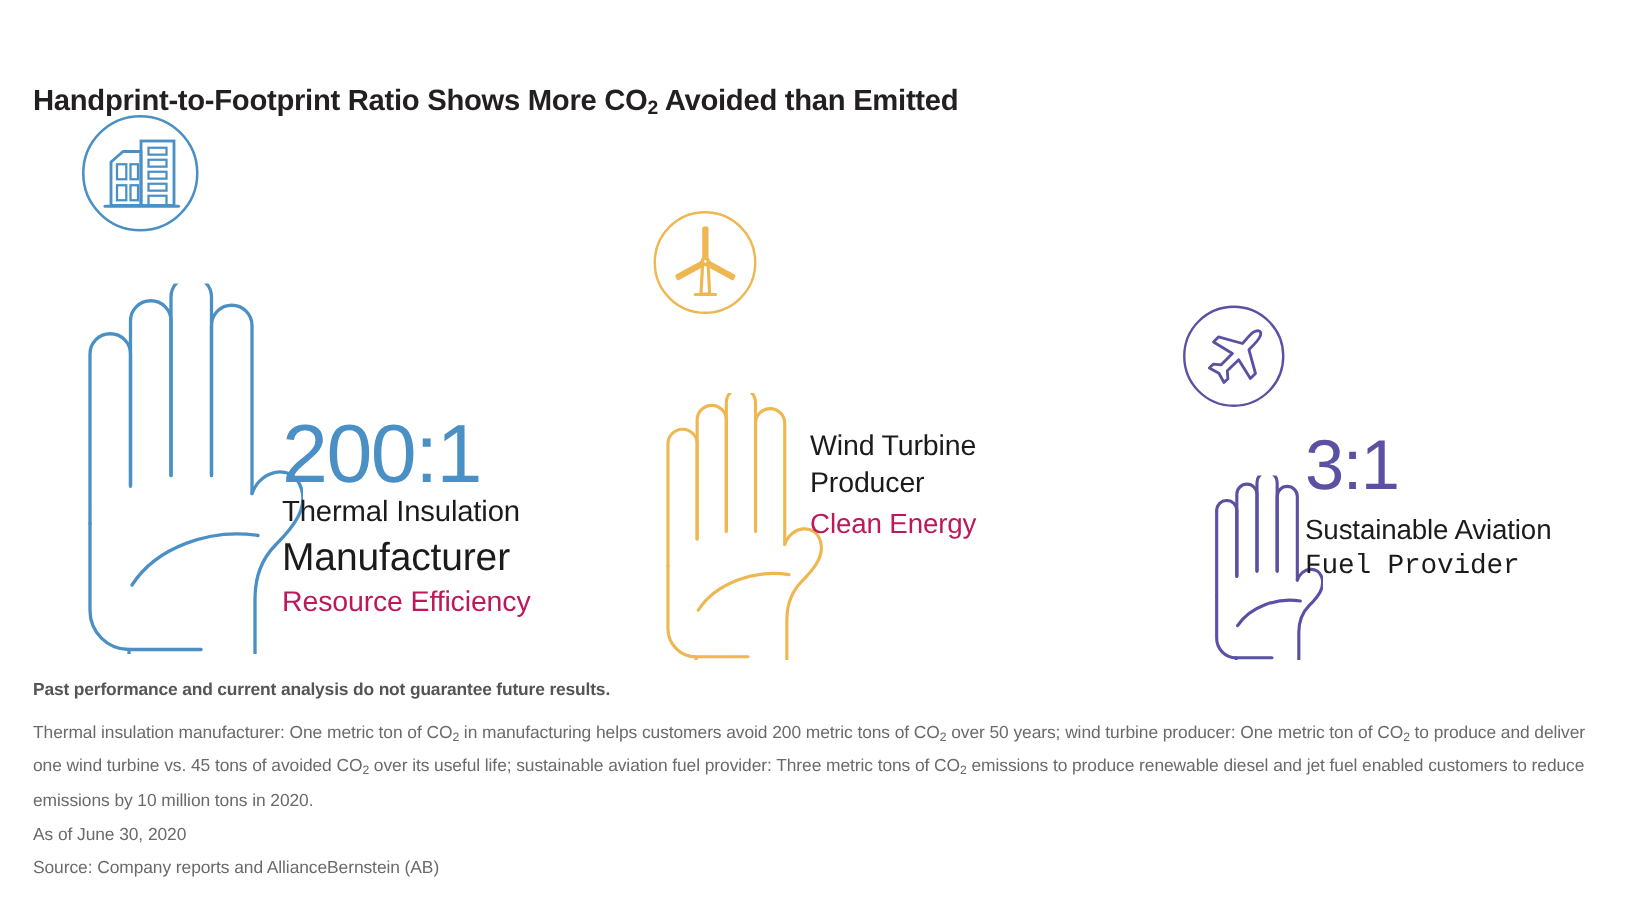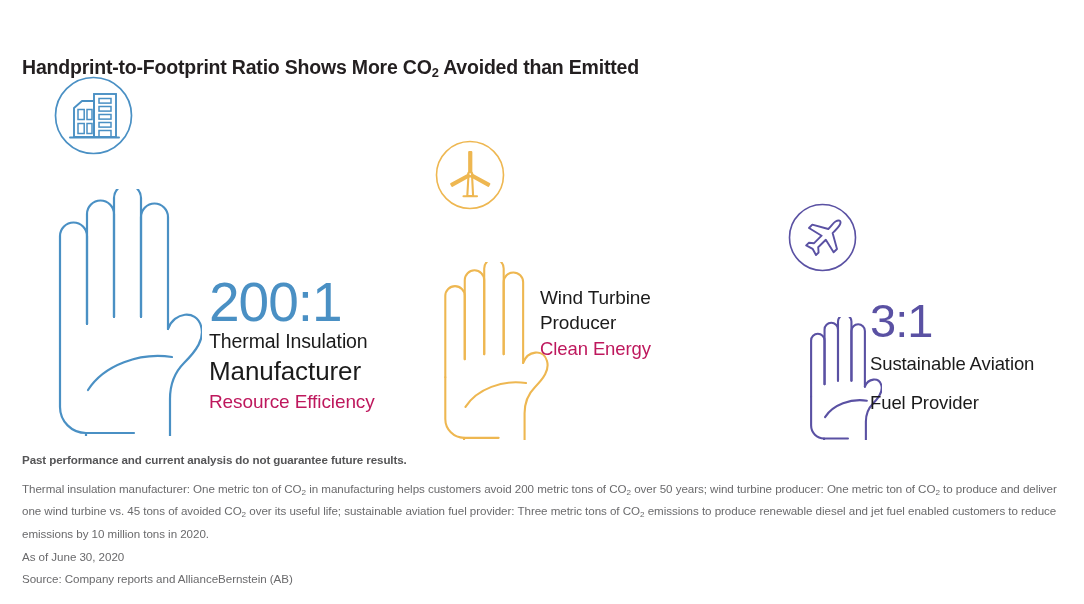--- a/index.html
+++ b/index.html
@@ -145,21 +145,21 @@
 
         <path d="M144 140 C 150 123, 172 120, 177 137 C 181 150, 172 162, 160 174 C 150 184, 146 196, 146 210 L146 247"></path>
 
         <path d="M64 201 C 80 176, 116 163, 148 168"></path>
 
         <path d="M62 244 L110 244"></path>
       </g>
     </svg>
   </div>
 
-  <div class="textblock" style="left:185px; top:199px;">
+  <div class="textblock" style="left:164px; top:199px;">
     <div class="ratio" style="font-size:55px; color:#4a90c4;">200:1</div>
     <div class="lbl-main" style="font-size:19.5px; ">Thermal Insulation</div>
     <div class="lbl-main" style="font-size:26px; margin-top:3px;">Manufacturer</div>
     <div class="lbl-sub" style="font-size:19px; margin-top:4px;">Resource Efficiency</div>
   </div>
 </div>
 
 <div class="panel" style="left:417px; top:140px; width:330px; height:300px;">
 
   <div class="icon-wrap" style="left:18px; top:0px; width:70px; height:70px;">
@@ -240,24 +240,24 @@
         <path d="M117 128 L117 28 a13.5 13.5 0 0 1 27 0 L144 140"></path>
         <path d="M36 160 L36 47 a13.5 13.5 0 0 1 27 0 L63 135"></path>
         <path d="M36 160 L36 218 a26 26 0 0 0 26 26 L62 247"></path>
         <path d="M144 140 C 150 123, 172 120, 177 137 C 181 150, 172 162, 160 174 C 150 184, 146 196, 146 210 L146 247"></path>
         <path d="M64 201 C 80 176, 116 163, 148 168"></path>
         <path d="M62 244 L110 244"></path>
       </g>
     </svg>
   </div>
 
-  <div class="textblock" style="left:84px; top:94px;">
+  <div class="textblock" style="left:84px; top:83px;">
     <div class="ratio" style="font-size:47px; color:#5a51a3;">3:1</div>
     <div class="lbl-main" style="font-size:18.5px; margin-top:9px;">Sustainable Aviation</div>
-    <div class="lbl-main" style="font-size:18.5px; margin-top:17px;">Fuel Provider</div>
+    <div class="lbl-main" style="font-size:18.5px; margin-top:3px;font-family:Liberation Mono, monospace;">Fuel Provider</div>
   </div>
 </div>
 
 <div id="footnotes">
   <div class="fn-bold">Past performance and current analysis do not guarantee future results.</div>
   <div class="fn-body"><span>Thermal insulation manufacturer: One metric ton of CO</span><sub>2</sub><span> in manufacturing helps customers avoid 200 metric tons of CO</span><sub>2</sub><span> over 50 years; wind turbine producer: One metric ton of CO</span><sub>2</sub><span> to produce and deliver one wind turbine vs. 45 tons of avoided CO</span><sub>2</sub><span> over its useful life; sustainable aviation fuel provider: Three metric tons of CO</span><sub>2</sub><span> emissions to produce renewable diesel and jet fuel enabled customers to reduce emissions by 10 million tons in 2020.</span></div>
   <div class="fn-line">As of June 30, 2020</div>
   <div class="fn-line">Source: Company reports and AllianceBernstein (AB)</div>
 </div>
 

